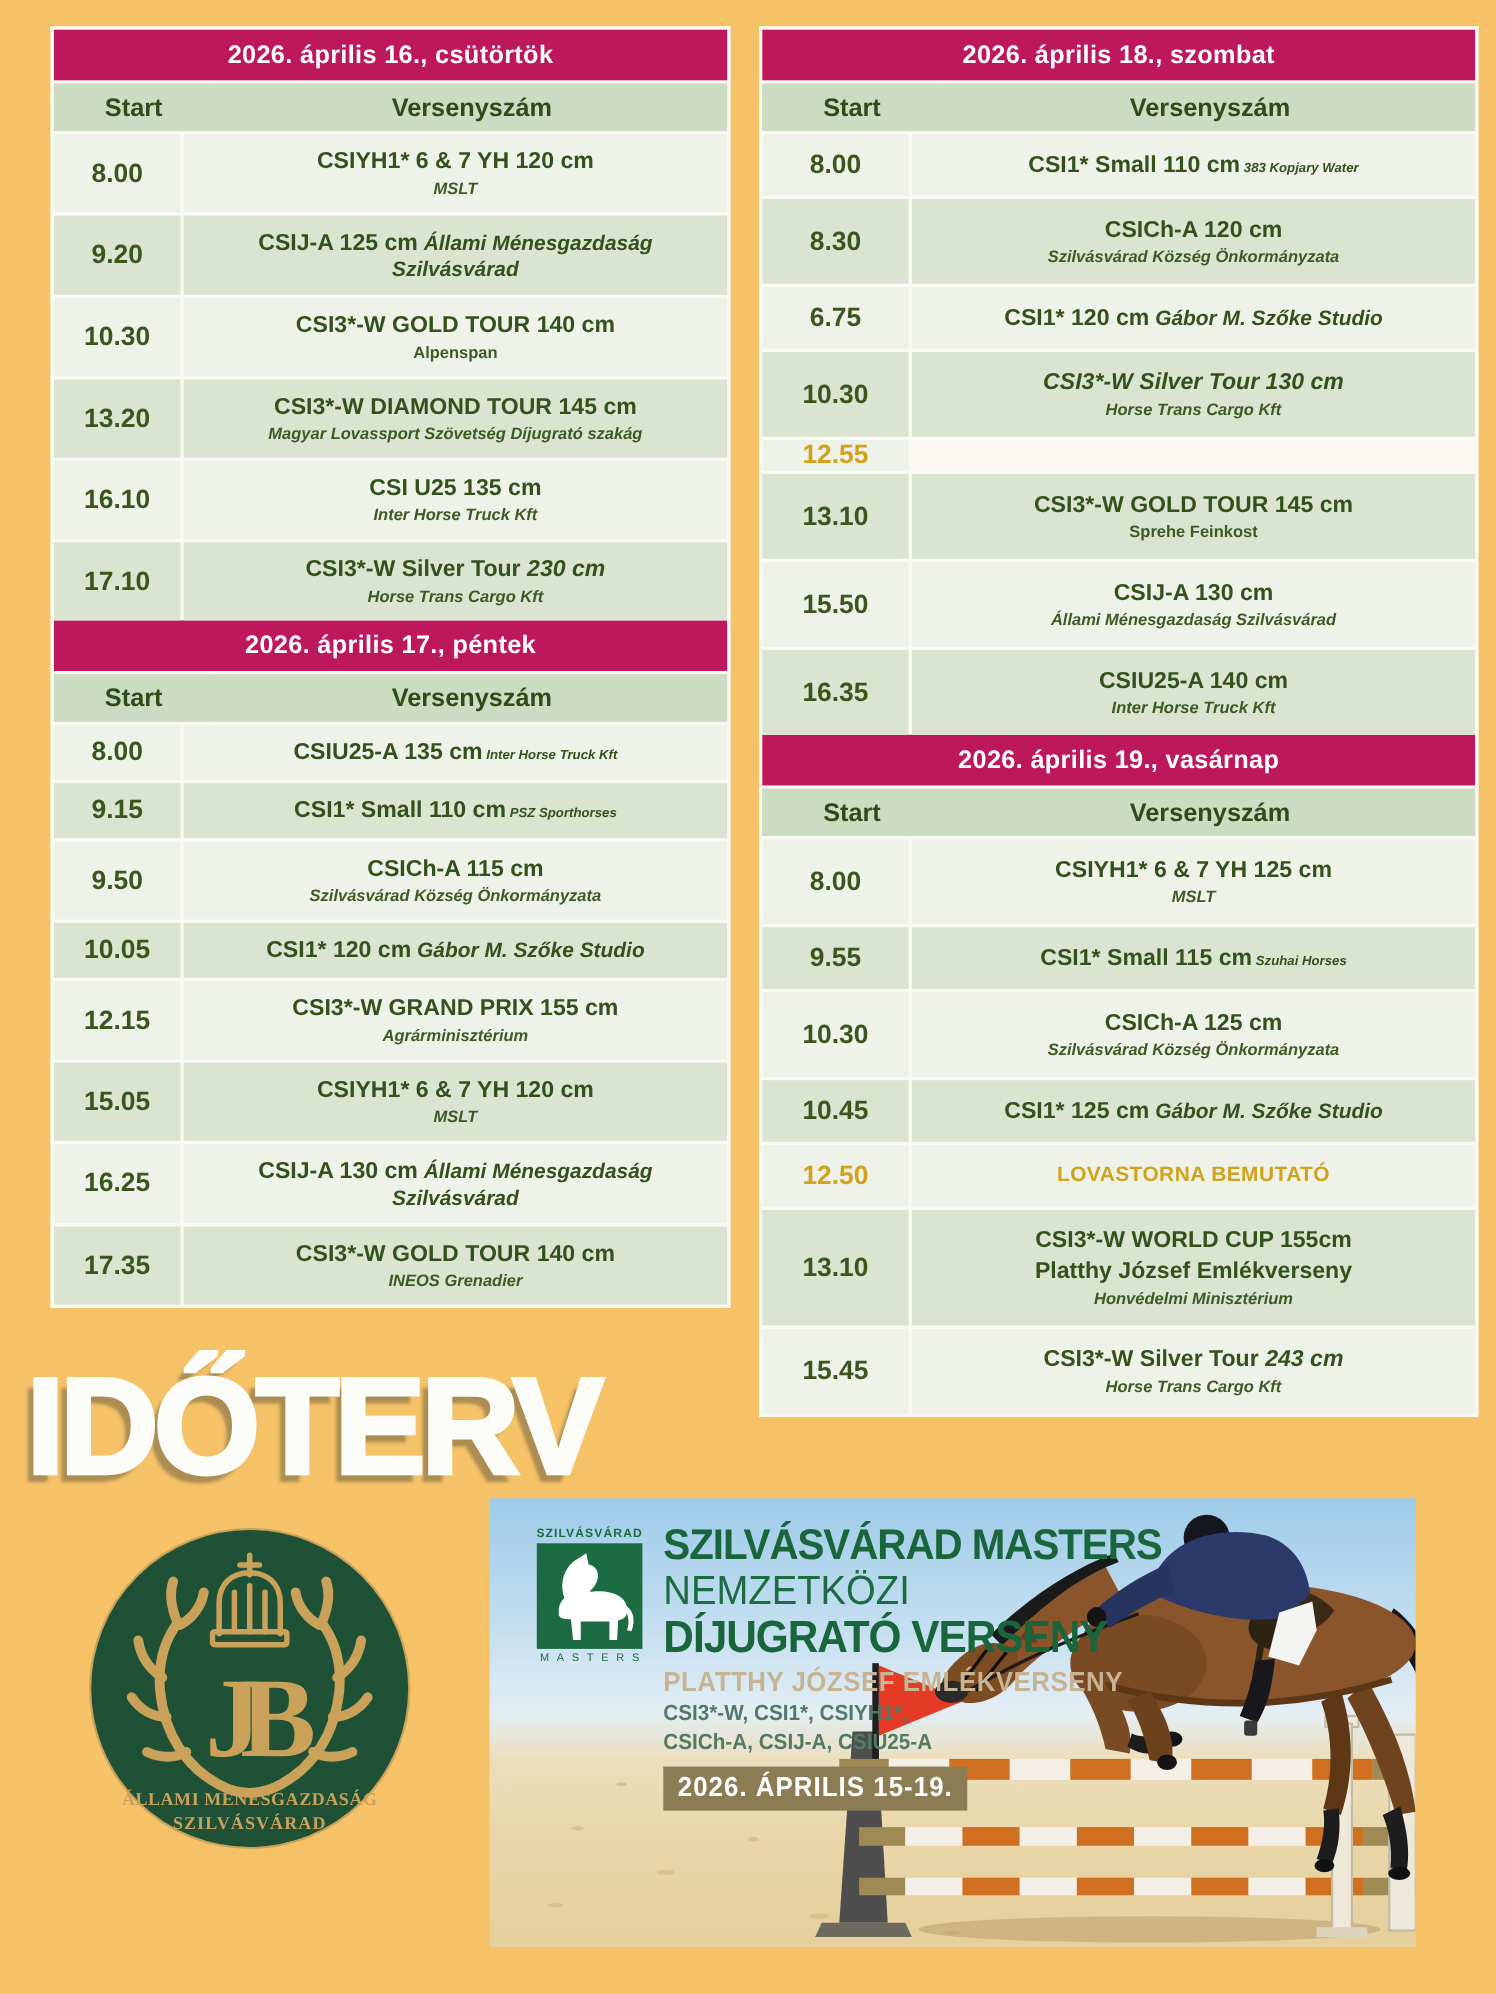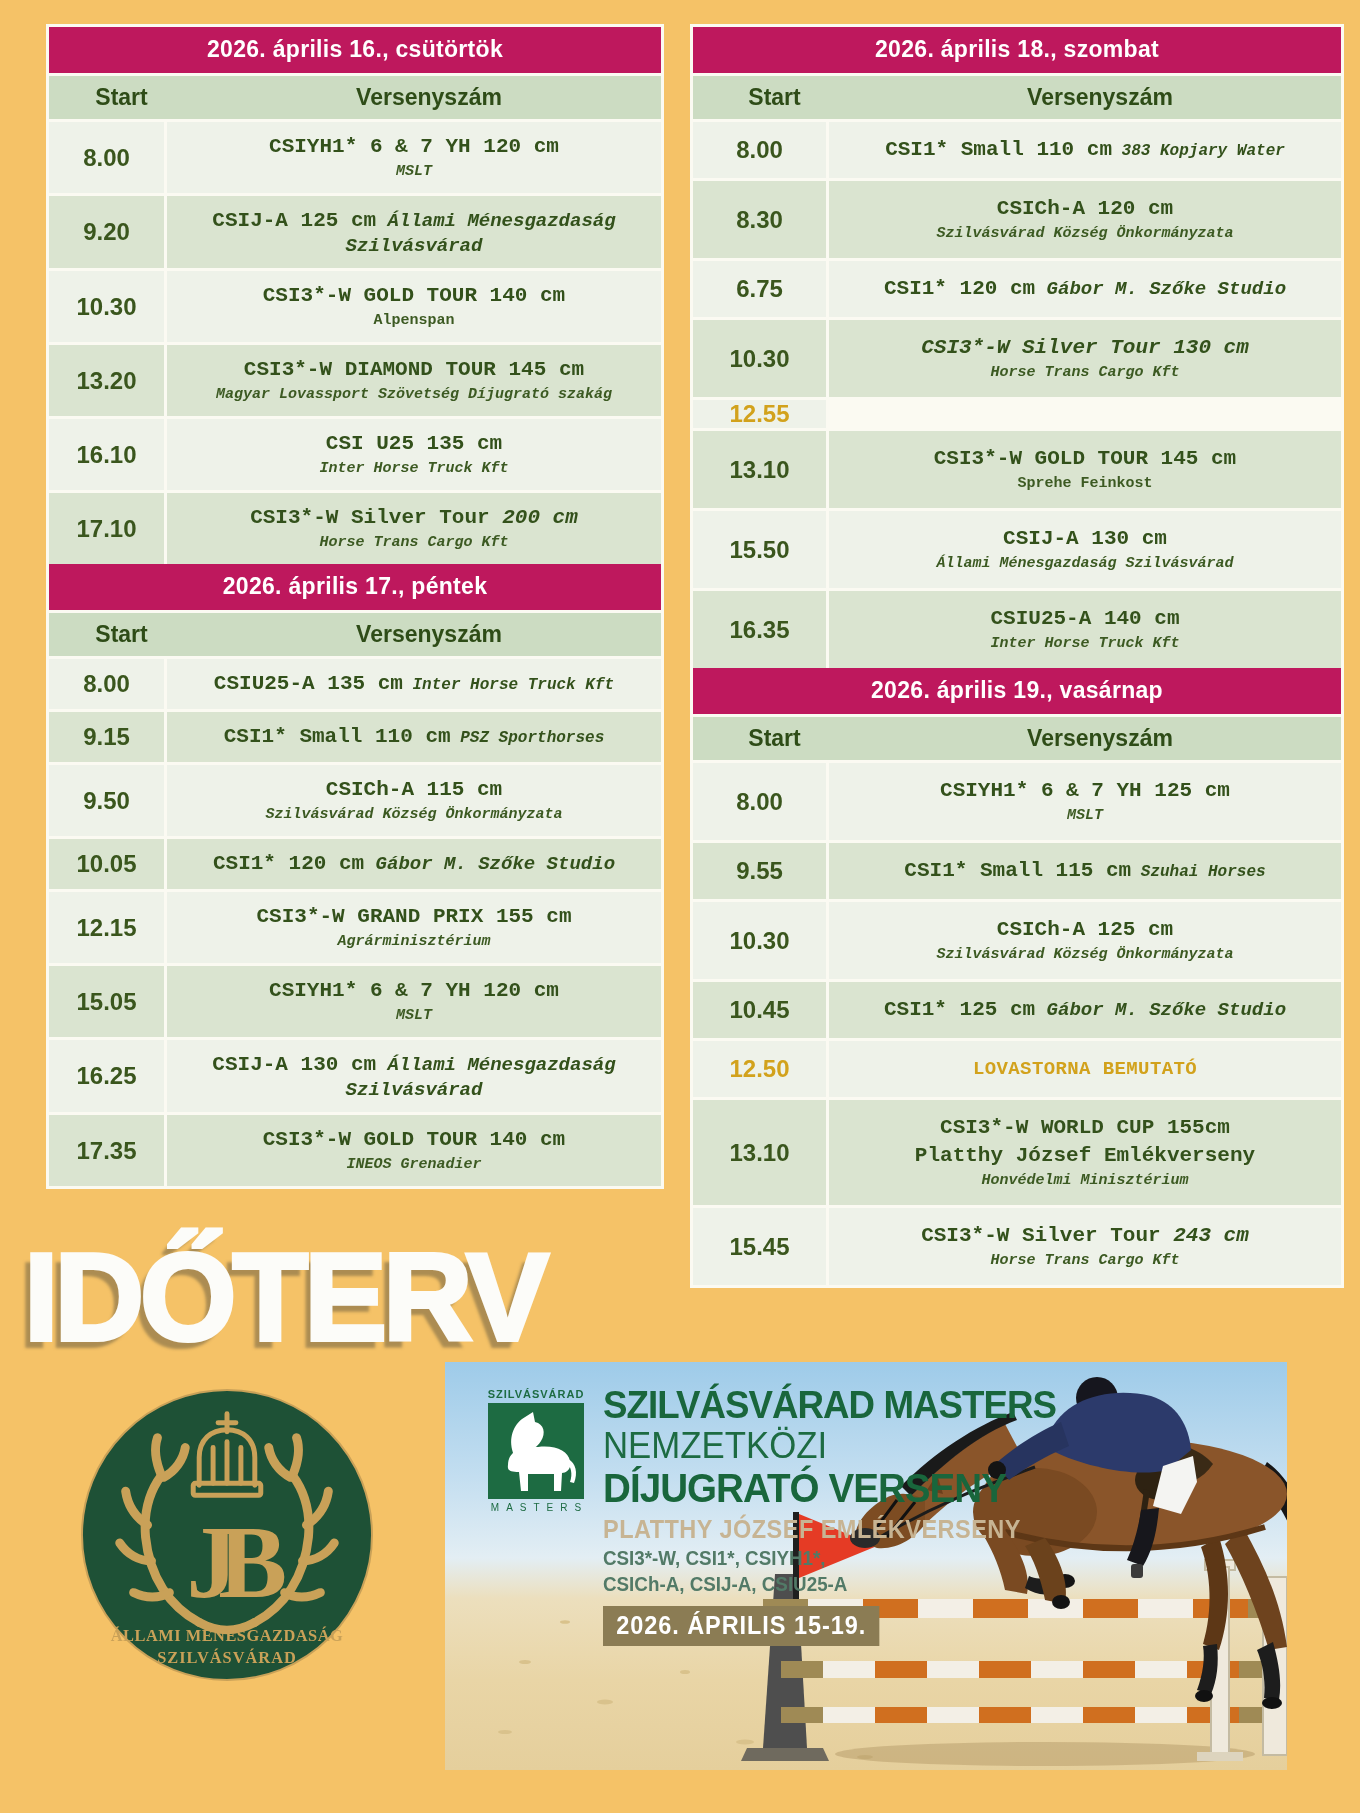--- a/index.html
+++ b/index.html
@@ -24,26 +24,26 @@
   .col-right .time-h,.col-right .time{width:133px;flex:none;}
 
   .row{display:flex;margin-bottom:3px;}
   .row:last-child{margin-bottom:0;}
   .row.light .cell{background:#eef2e9;}
   .row.dark .cell{background:#dae4d0;}
   .cell{box-sizing:border-box;}
   .cell.time{display:flex;align-items:center;justify-content:center;
     font-weight:bold;font-size:24px;color:#3a561d;margin-right:3px;}
   .cell.desc{flex:1;text-align:center;padding:11px 14px;color:#33511b;
-    display:flex;flex-direction:column;justify-content:center;font-family:Liberation Mono, monospace;}
+    display:flex;flex-direction:column;justify-content:center;}
   .col-right .cell.desc{padding:14px 14px;}
   .main{font-weight:bold;font-size:21px;line-height:28px;}
   .main.it{font-style:italic;}
   .tail{font-style:italic;font-weight:bold;}
-  .tail.small{font-size:16px;text-align:center;}
+  .tail.small{font-size:12px;text-align:center;}
   .tail.large{font-size:19px;}
   .sub{font-size:15px;font-weight:bold;line-height:21px;color:#3c5a22;}
   .sub.it{font-style:italic;}
   .row.gold .cell.time{color:#d2a21c;}
   .row.gold .main{color:#d2a21c;font-size:19px;letter-spacing:.4px;}
 
   #big-title{
     position:absolute;left:24px;top:1226px;z-index:1;
     font-size:124px;font-weight:bold;color:#fcfcf9;letter-spacing:-4px;
     -webkit-text-stroke:4px #fcfcf9;
@@ -113,21 +113,21 @@
         <div class="row light">
           <div class="cell time">16.10</div>
           <div class="cell desc">
             <div><span class="main">CSI U25 135 cm</span></div>
             <div class="sub it">Inter Horse Truck Kft</div>
           </div>
         </div>
         <div class="row dark">
           <div class="cell time">17.10</div>
           <div class="cell desc">
-            <div><span class="main">CSI3*-W Silver Tour</span><span class="main it"> 200 cm</span></div>
+            <div><span class="main">CSI3*-W Silver Tour</span><span class="main it"> 230 cm</span></div>
             <div class="sub it">Horse Trans Cargo Kft</div>
           </div>
         </div>
       </div>
   </div>
   <div class="day">
     <div class="day-header">2026. április 17., péntek</div>
     <div class="cols-row">
       <div class="time-h">Start</div>
       <div class="num-h">Versenyszám</div>

